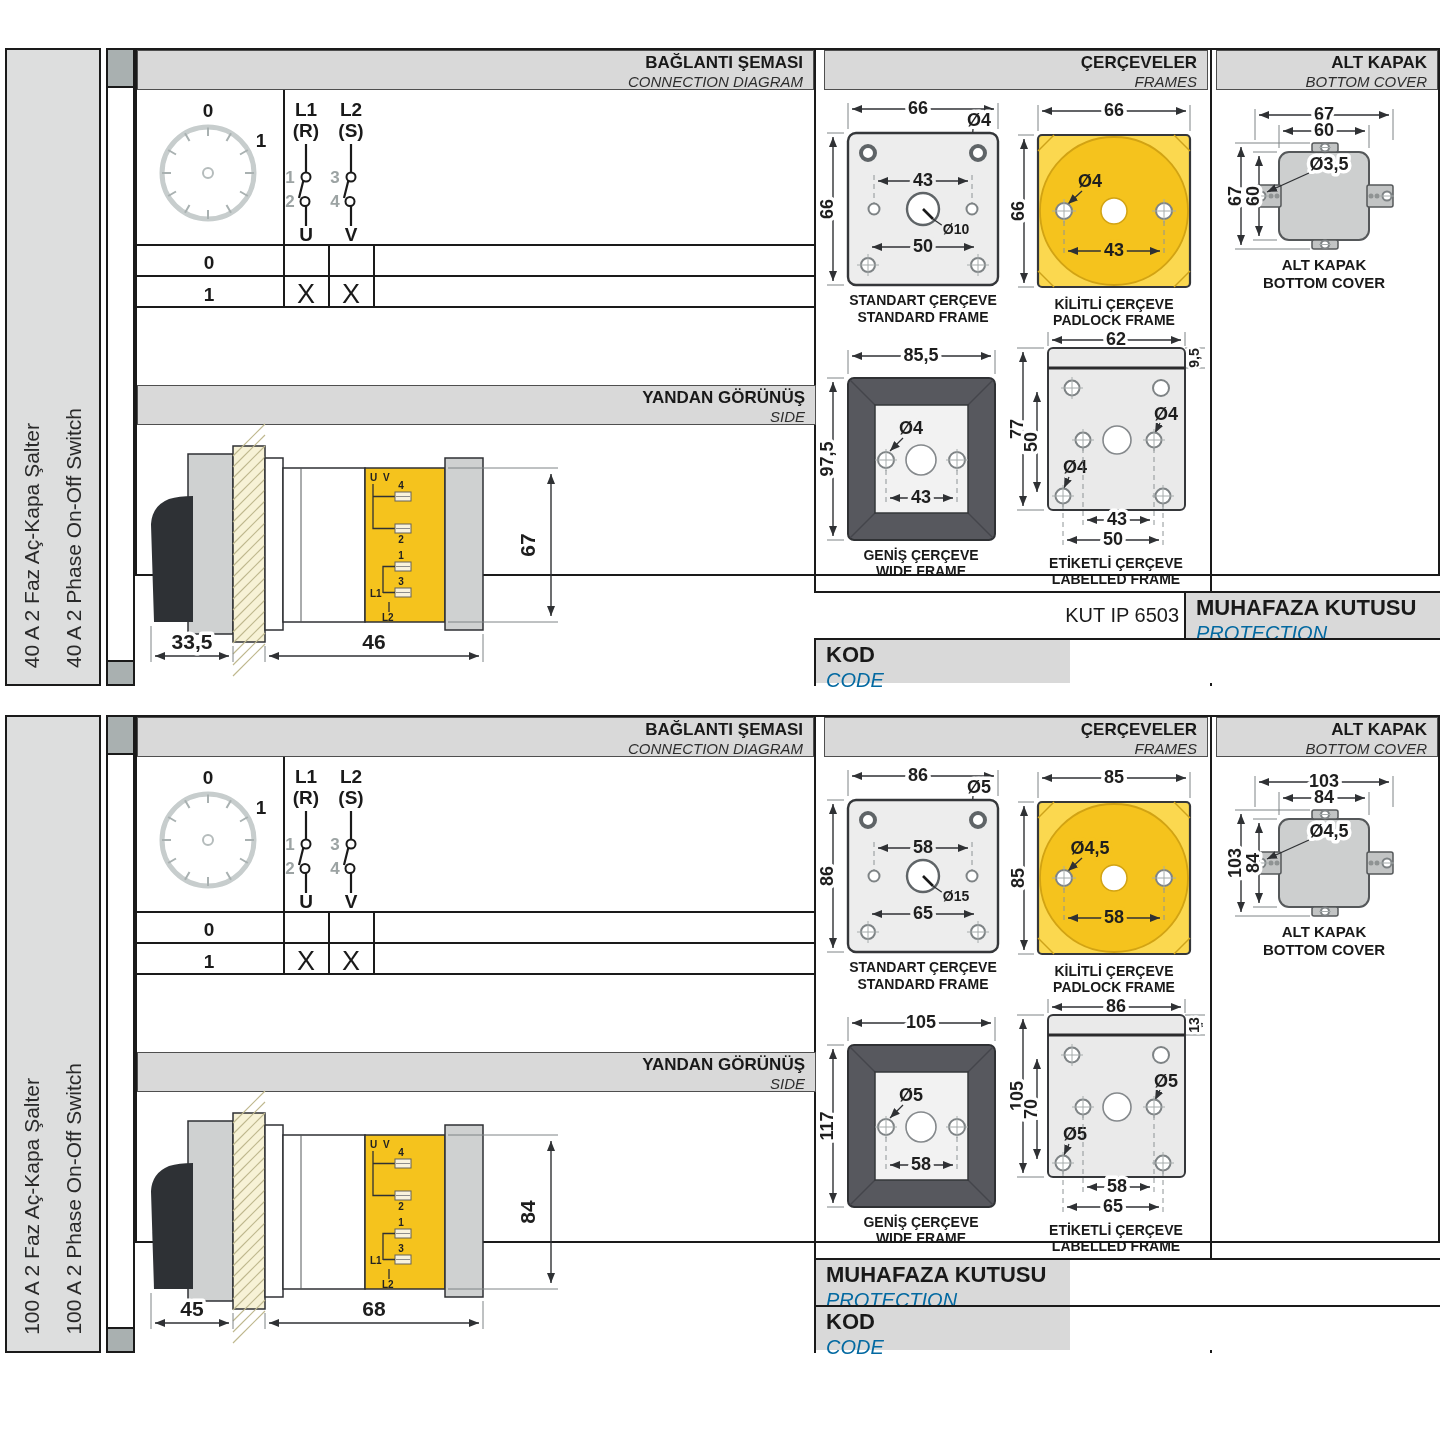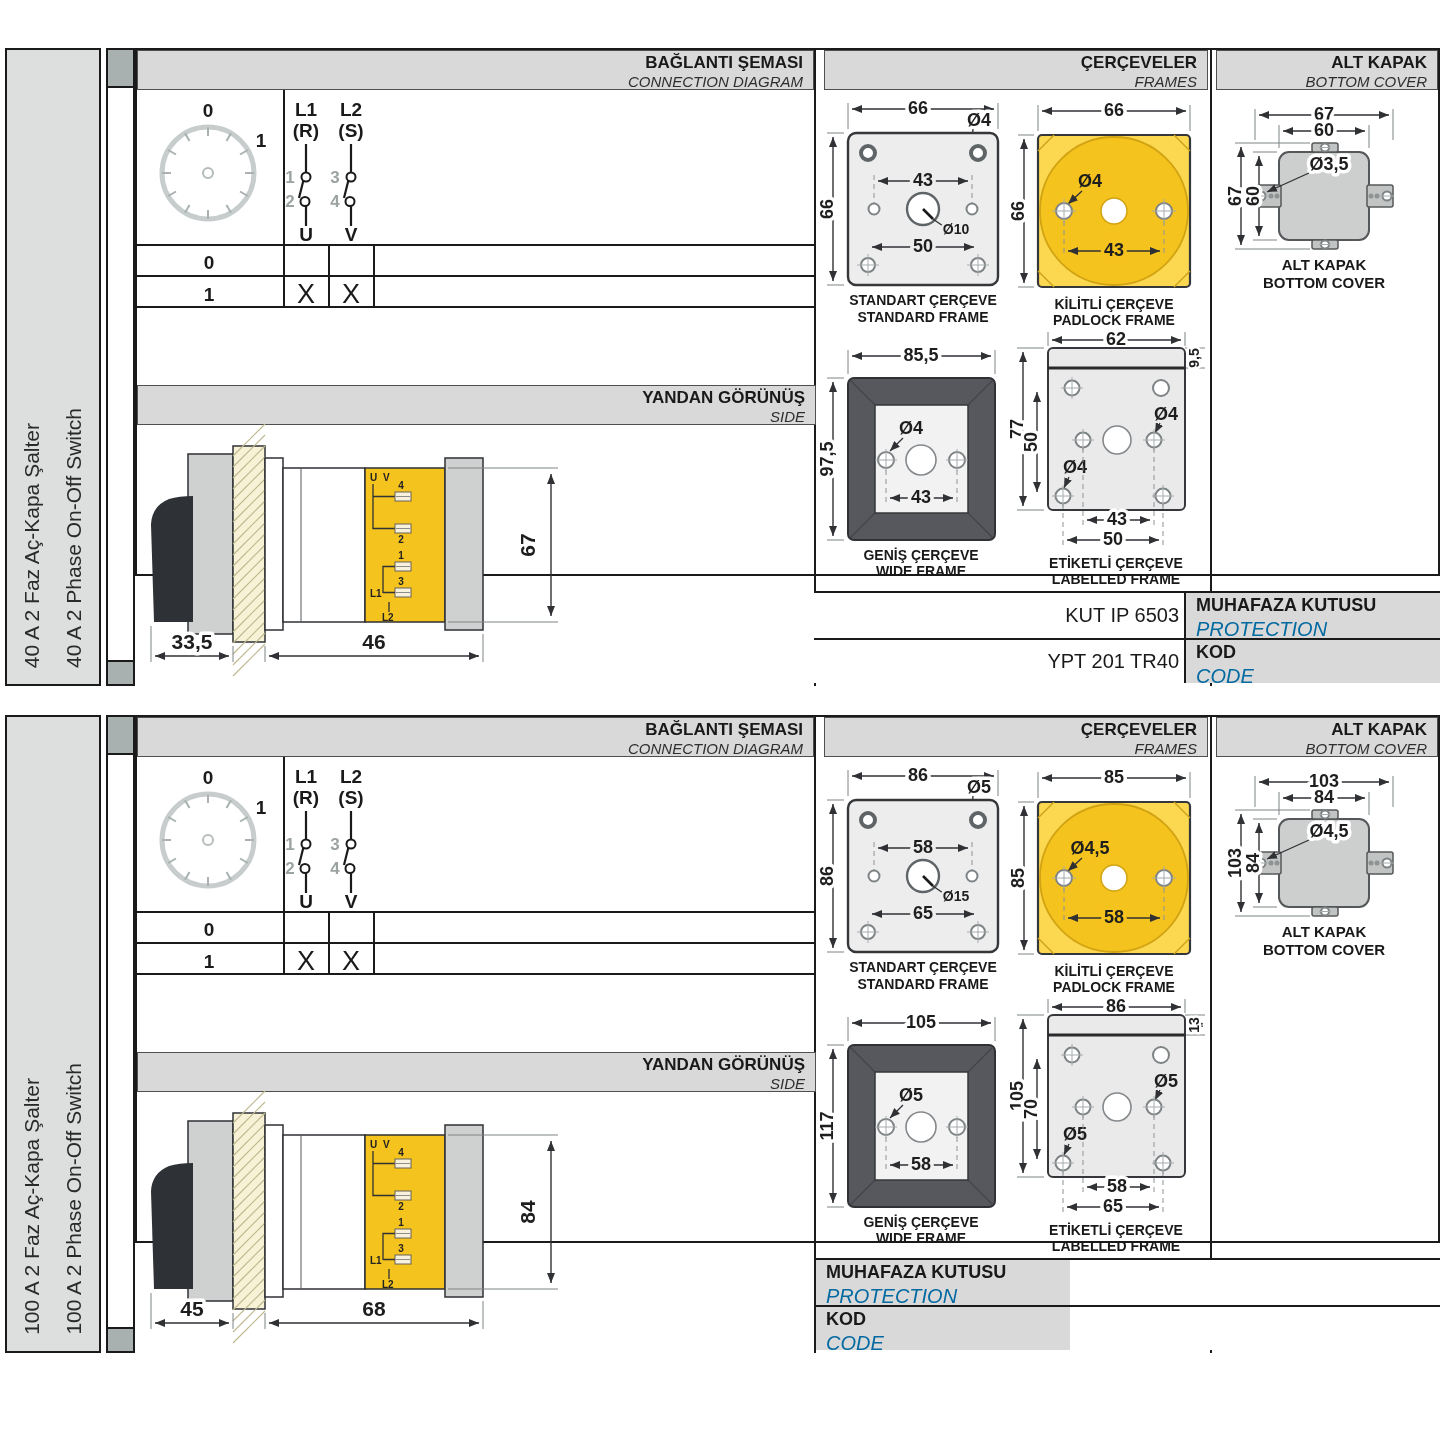--- a/index.html
+++ b/index.html
@@ -26,21 +26,21 @@
   .v1 { left:679px; } .v2 { left:1075px; }
   .sideband { position:absolute; left:2px; top:337px; width:679px; height:40px; background:#D9D9D9;
               border:1px solid #4F4F4F; text-align:right; padding:2px 10px 0 12px; line-height:1.15; }
   .sideband .l1 { font-weight:bold; font-size:17px; color:#191919; }
   .sideband .l2 { font-style:italic; font-size:15px; color:#2E2E2E; }
   .coderow { position:absolute; left:679px; width:626px; display:flex; border-top:2px solid #1A1A1A; background:#fff; }
   .row1 { top:543px; height:47px; } .row2 { top:590px; height:45px; }
   .codeval { flex:1; display:flex; align-items:center; justify-content:flex-end; padding-right:5px;
              font-size:20px; color:#1A1A1A; }
   .codelabel { width:256px; background:#D9D9D9; border-left:2px solid #1A1A1A; padding:2px 0 0 10px; line-height:1.2; }
-  .codelabel .l1 { font-weight:bold; font-size:18px; color:#191919; }
+  .codelabel .l1 { font-weight:bold; font-size:22px; color:#191919; }
   .codelabel .l2 { font-style:italic; font-size:20px; color:#0369a1; }
   svg { position:absolute; overflow:visible; }
   svg text { font-family:"Liberation Sans",sans-serif; }
   .conn  { left:0; top:42px; width:681px; height:218px; }
   .sv    { left:8px; top:388px; width:450px; height:240px; }
   .f-std { left:688px; top:47px;  width:192px; height:232px; }
   .f-pad { left:879px; top:47px;  width:190px; height:232px; }
   .f-wide{ left:688px; top:300px; width:192px; height:232px; }
   .f-lab { left:878px; top:282px; width:196px; height:258px; }
   .f-cov { left:1080px; top:56px; width:225px; height:190px; }
@@ -476,21 +476,20 @@
     </svg>
 
     <div class="coderow row1">
       <div class="codeval">KUT IP 6503</div>
       <div class="codelabel">
         <div class="l1">MUHAFAZA KUTUSU</div>
         <div class="l2">PROTECTION ENCLOSURE</div>
       </div>
     </div>
     <div class="coderow row2">
-      <div class="codeval">YPT 201 TR40</div>
       <div class="codelabel">
         <div class="l1">KOD</div>
         <div class="l2">CODE</div>
       </div>
     </div>
 
   </div>
 </div>
     <div class="section" style="top: 715px;">
 

